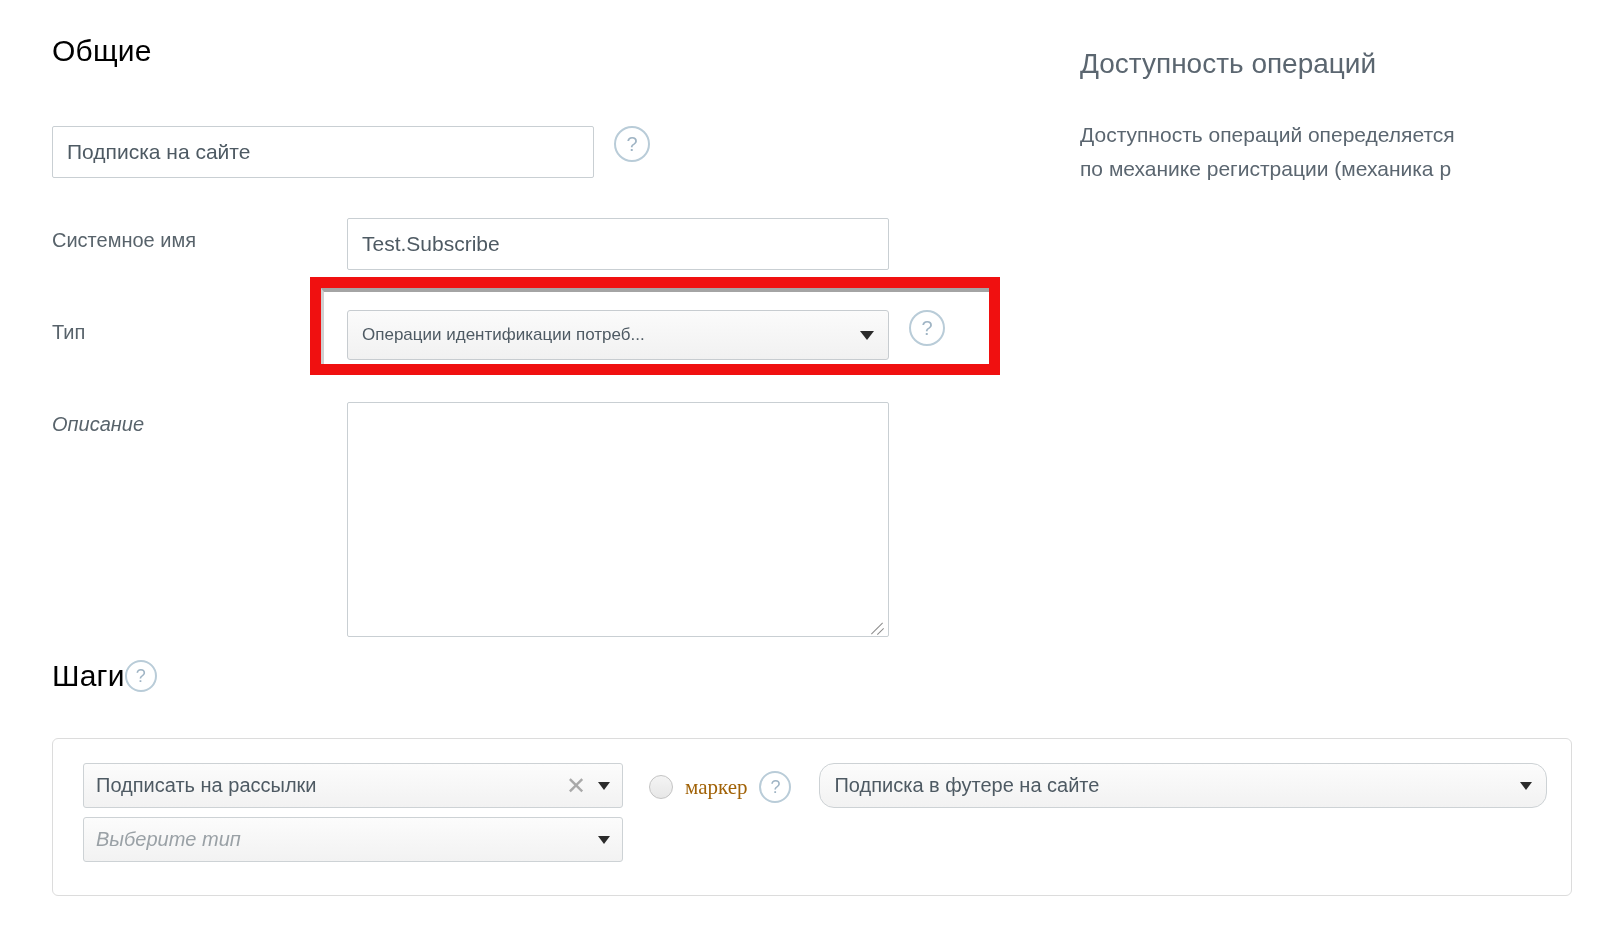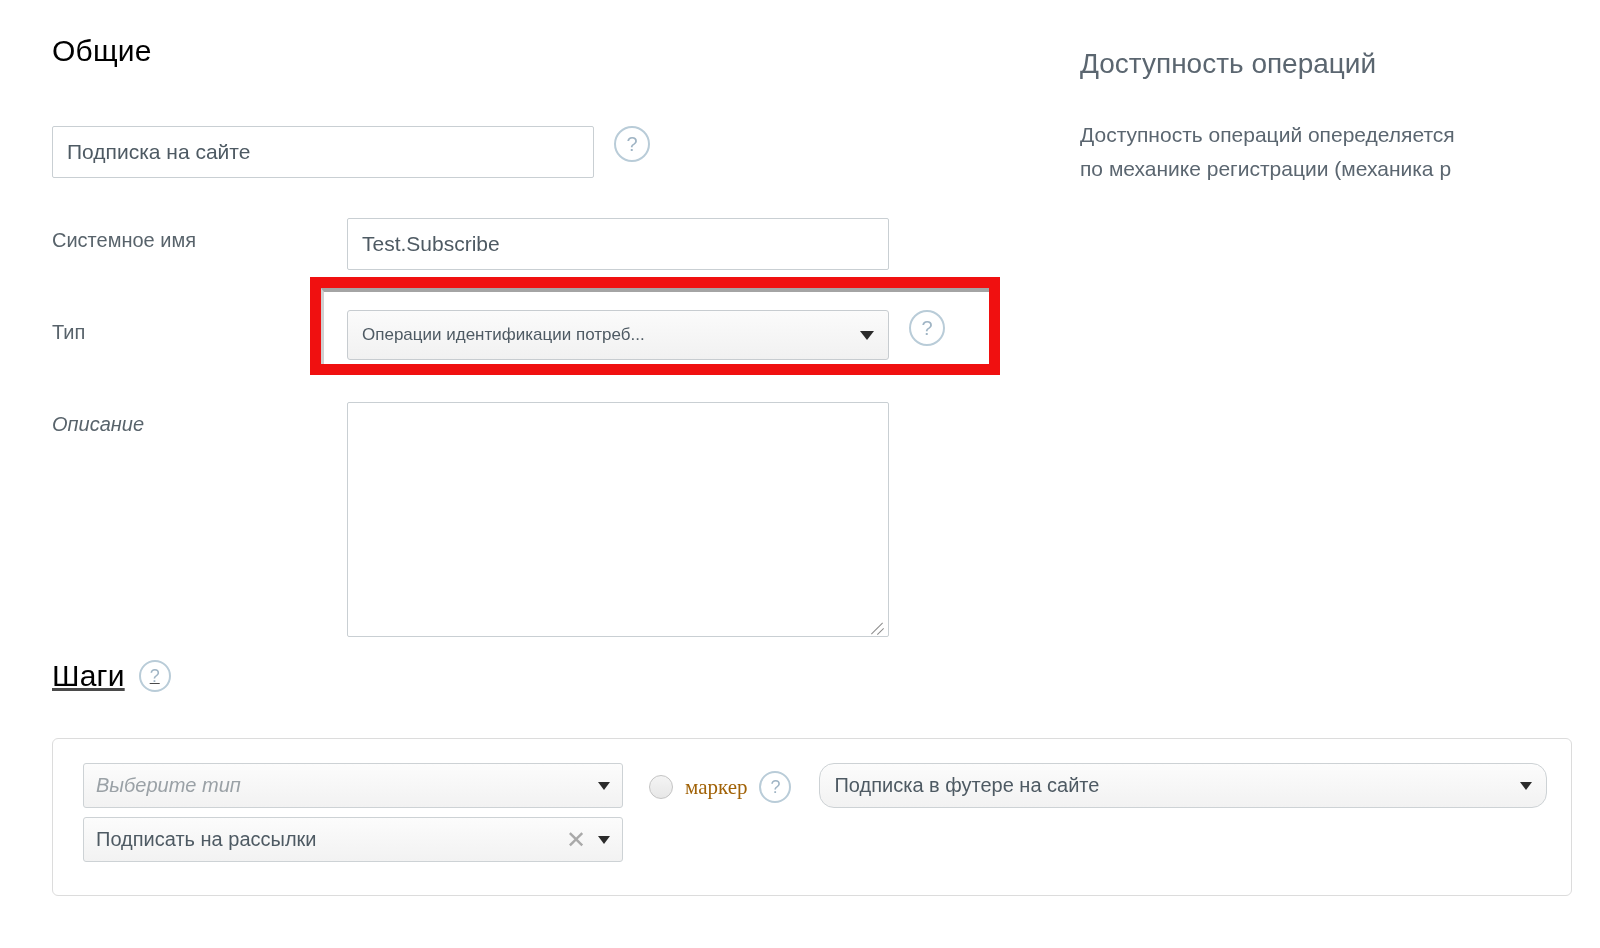--- a/index.html
+++ b/index.html
@@ -208,22 +208,20 @@
   
   #steps-section {
     position: absolute;
     left: 52px;
     top: 660px;
     width: 1520px;
   }
   #steps-heading-row {
     display: flex;
     align-items: center;
-    gap: 14px;
-    text-decoration: underline;
   }
   #steps-panel {
     position: absolute;
     left: 0;
     top: 78px;
     width: 1520px;
     height: 158px;
     border: 1px solid #dcdcdc;
     border-radius: 6px;
     background: #ffffff;
@@ -388,27 +386,27 @@
   <div id="steps-heading-row">
     <span class="section-title">Шаги</span>
     <span class="help-icon small">?</span>
   </div>
 
   <div id="steps-panel">
     <div class="step-row">
 
       <div class="step-left-stack">
         <div class="step-select">
-          <span class="sv placeholder">Выберите тип</span>
+          <span class="sv">Подписать на рассылки</span>
+          <span class="clear-x">✕</span>
           <span class="caret-sm"></span>
         </div>
 
         <div class="step-select">
-          <span class="sv">Подписать на рассылки</span>
-          <span class="clear-x">✕</span>
+          <span class="sv placeholder">Выберите тип</span>
           <span class="caret-sm"></span>
         </div>
       </div>
 
       <div class="marker-group">
         <span class="radio-dot"></span>
         <span class="marker-label">маркер</span>
         <span class="help-icon small">?</span>
       </div>
 

